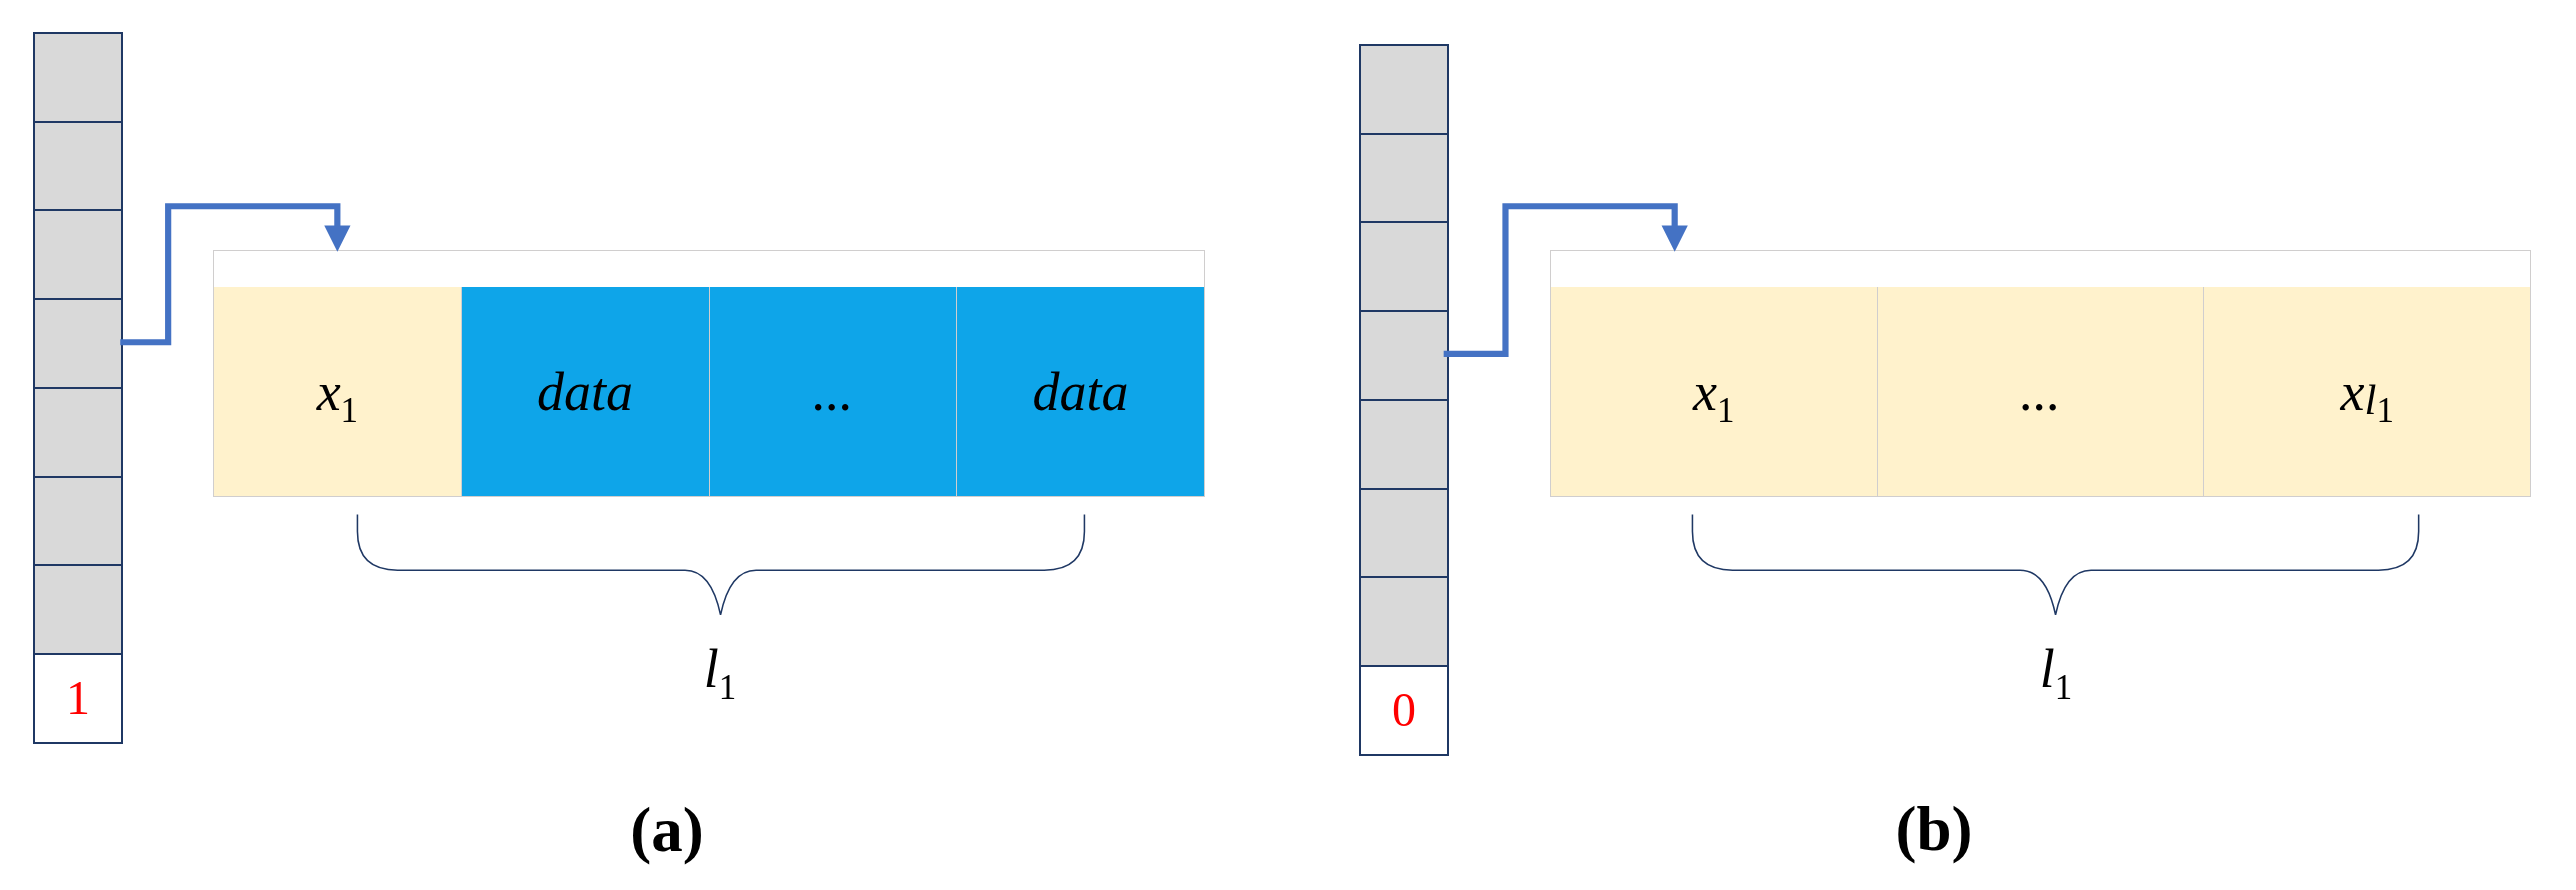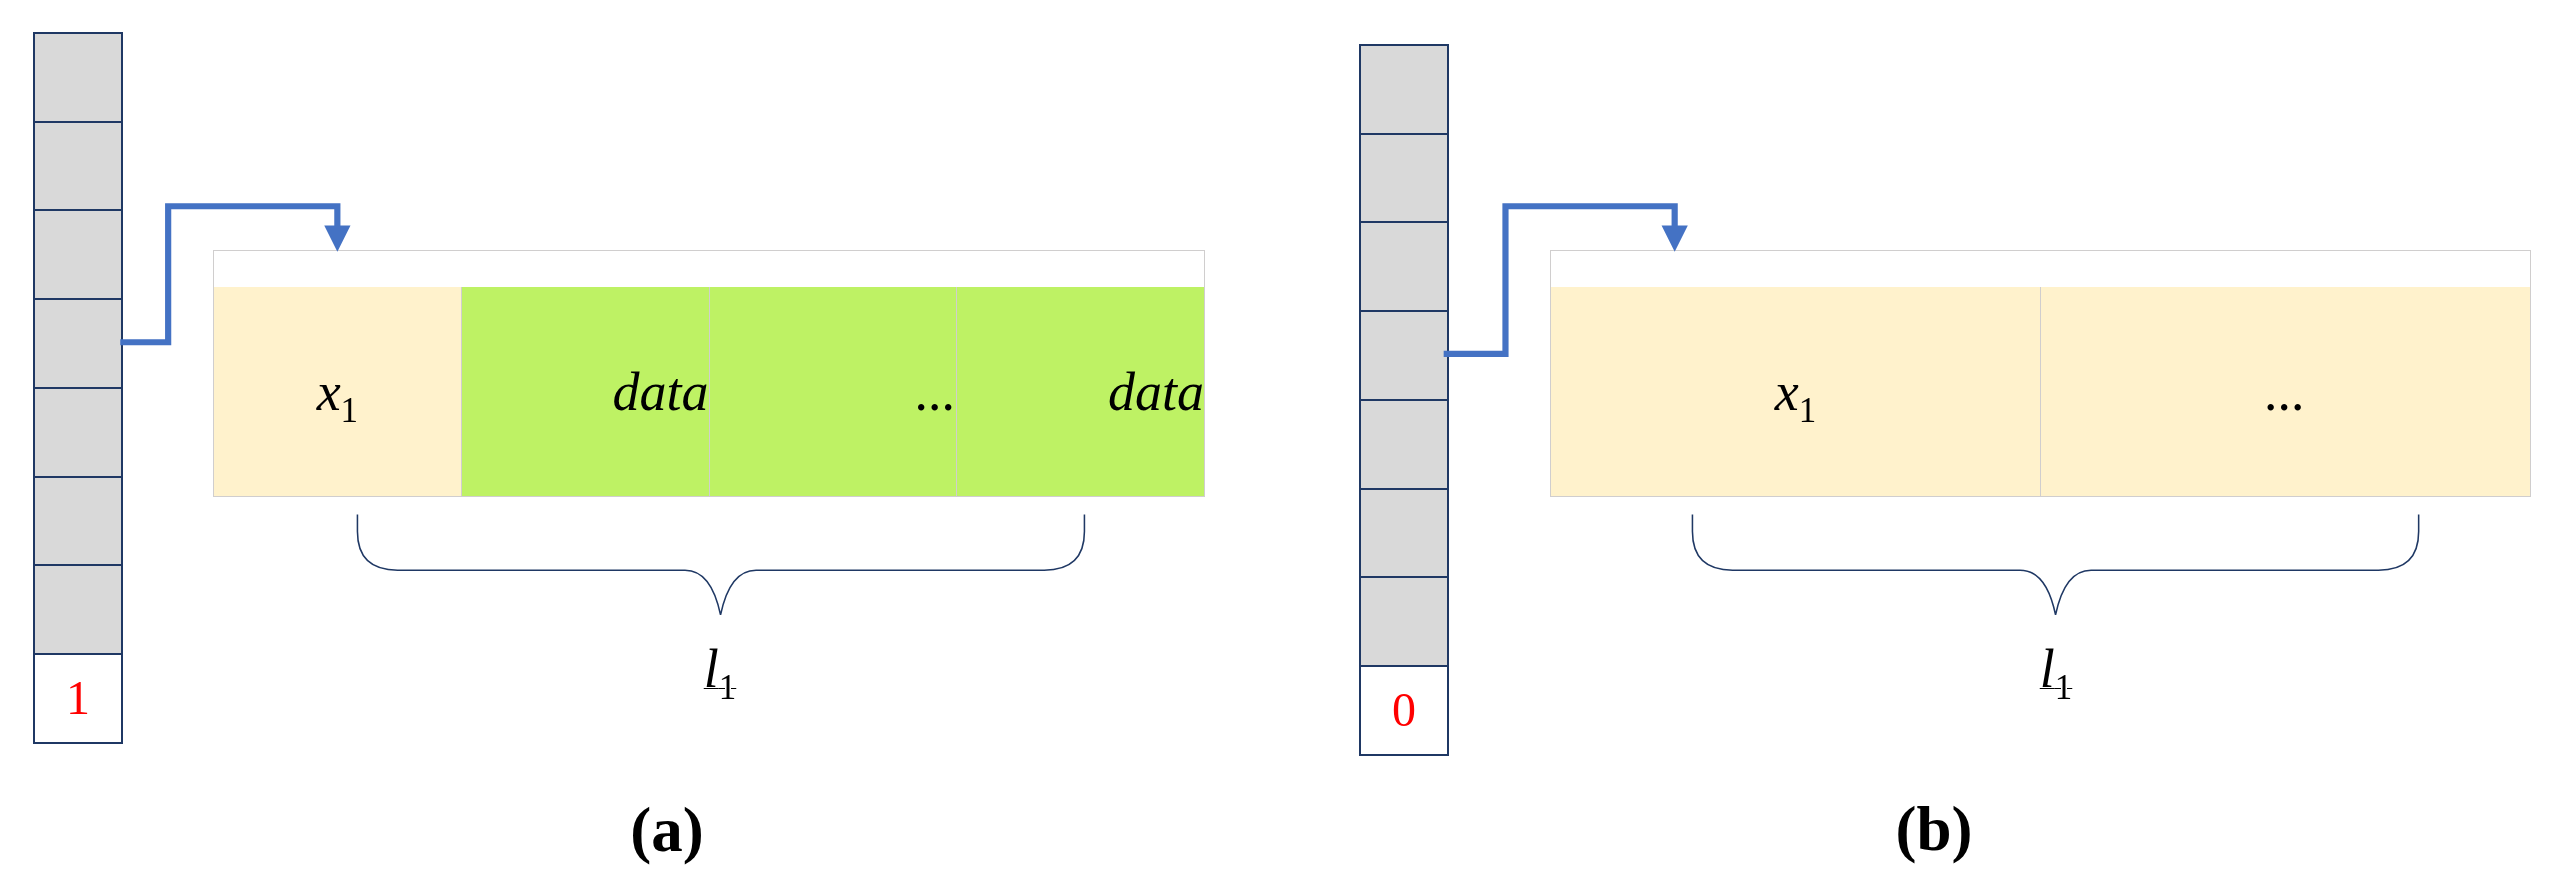--- a/index.html
+++ b/index.html
@@ -56,21 +56,21 @@
     flex: 1 1 0;
     box-sizing: border-box;
     border-right: 1.5px solid #D0CECE;
     display: flex;
     align-items: center;
     justify-content: center;
     margin-top: 36px;
   }
   .array-cell:last-child { border-right: none; }
   .cell-yellow { background: #FFF2CC; }
-  .cell-green  { background: #bef264; justify-content: flex-end; }
+  .cell-green  { background: #0ea5e9; }
 
   .math-label {
     font-style: italic;
     font-size: 54px;
     color: #000000;
     line-height: 1;
     white-space: nowrap;
   }
   .math-label .mid {
     font-style: italic;
@@ -82,21 +82,20 @@
     font-style: normal;
     font-size: 35px;
     position: relative;
     top: 12.4px;
   }
 
   
   .brace-label {
     position: absolute;
     transform: translate(-50%, -50%);
-    text-decoration: underline;
   }
   .caption {
     position: absolute;
     transform: translate(-50%, -50%);
     font-weight: bold;
     font-size: 63px;
     color: #000000;
     line-height: 1;
     white-space: nowrap;
   }
@@ -160,20 +159,23 @@
     </div>
   </div>
 
   <div class="array" style="left:1550px; width:981px;">
     <div class="array-cell cell-yellow">
       <span class="math-label"><span>x</span><span class="mid"></span><span class="sub">1</span></span>
     </div>
     <div class="array-cell cell-yellow">
       <span class="math-label"><span>...</span><span class="mid"></span><span class="sub"></span></span>
     </div>
+    <div class="array-cell cell-yellow">
+      <span class="math-label"><span>x</span><span class="mid">l</span><span class="sub">1</span></span>
+    </div>
   </div>
 
   <div class="brace-label" style="left:2056px; top:669px;">
     <span class="math-label"><span>l</span><span class="sub">1</span></span>
   </div>
 
   <div class="caption" style="left:1934px; top:829px;">(b)</div>
 
   <svg class="overlay-svg" width="2576" height="890" viewBox="0 0 3333 1152">
 

